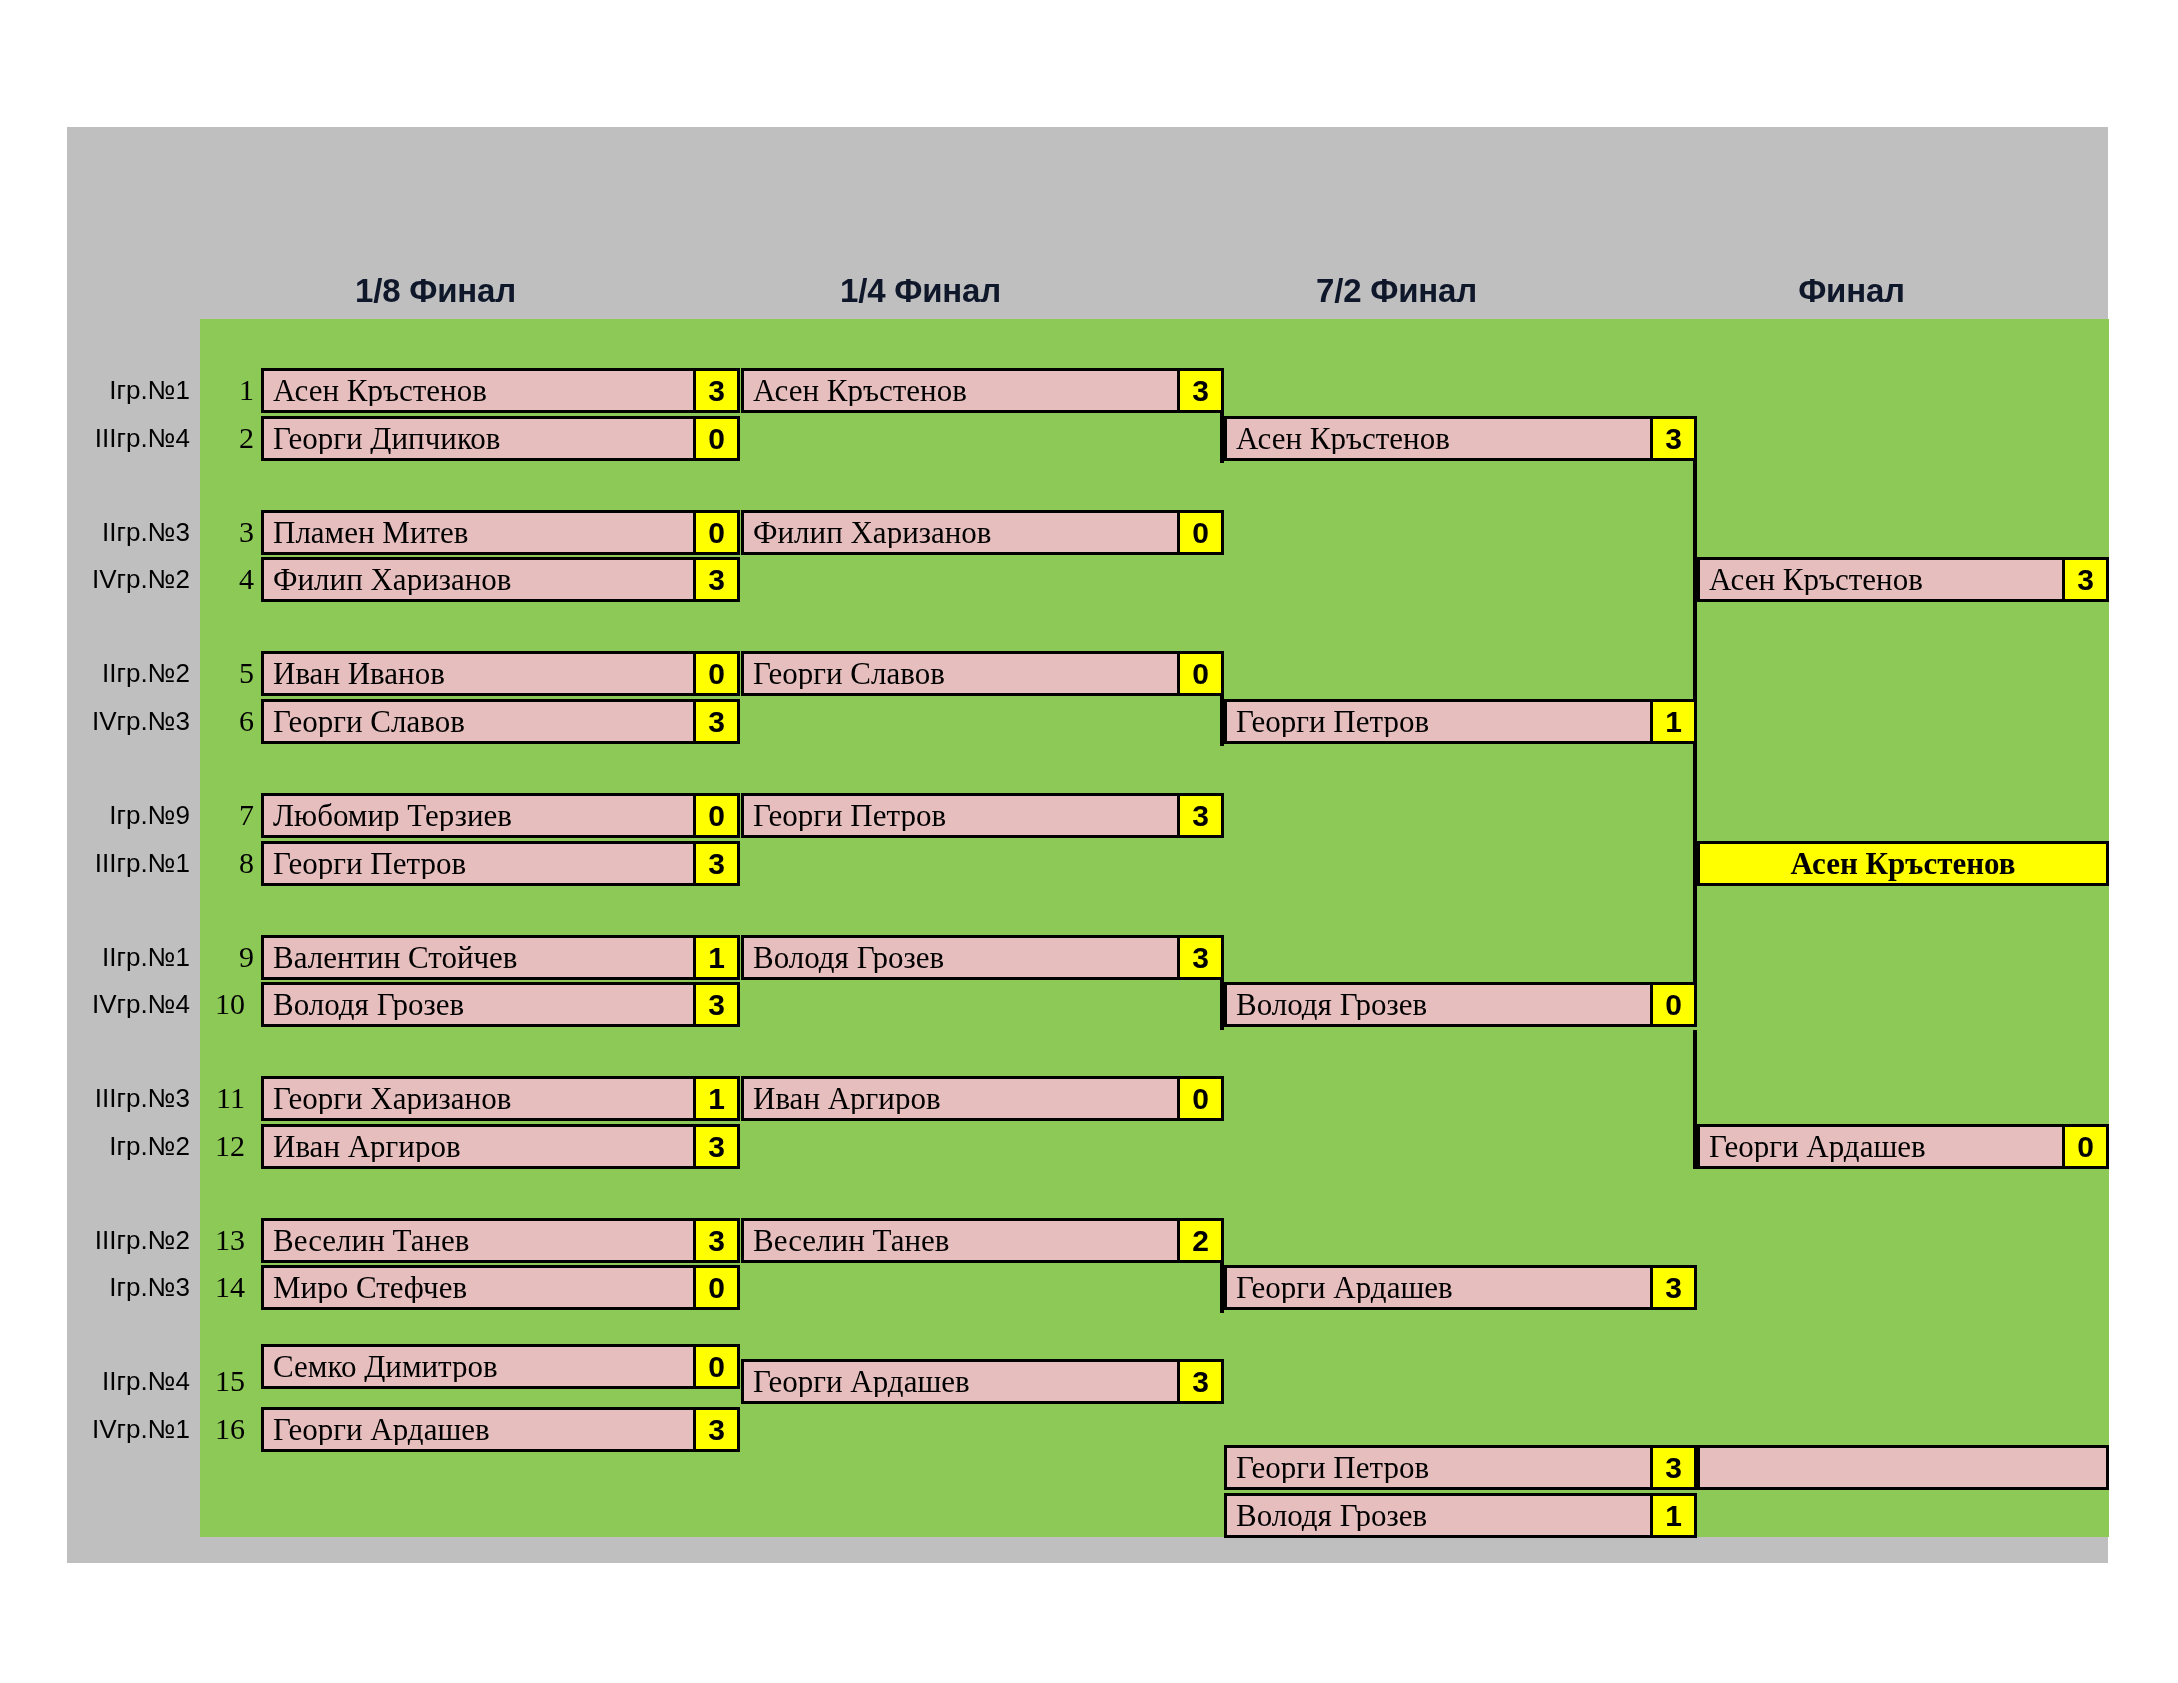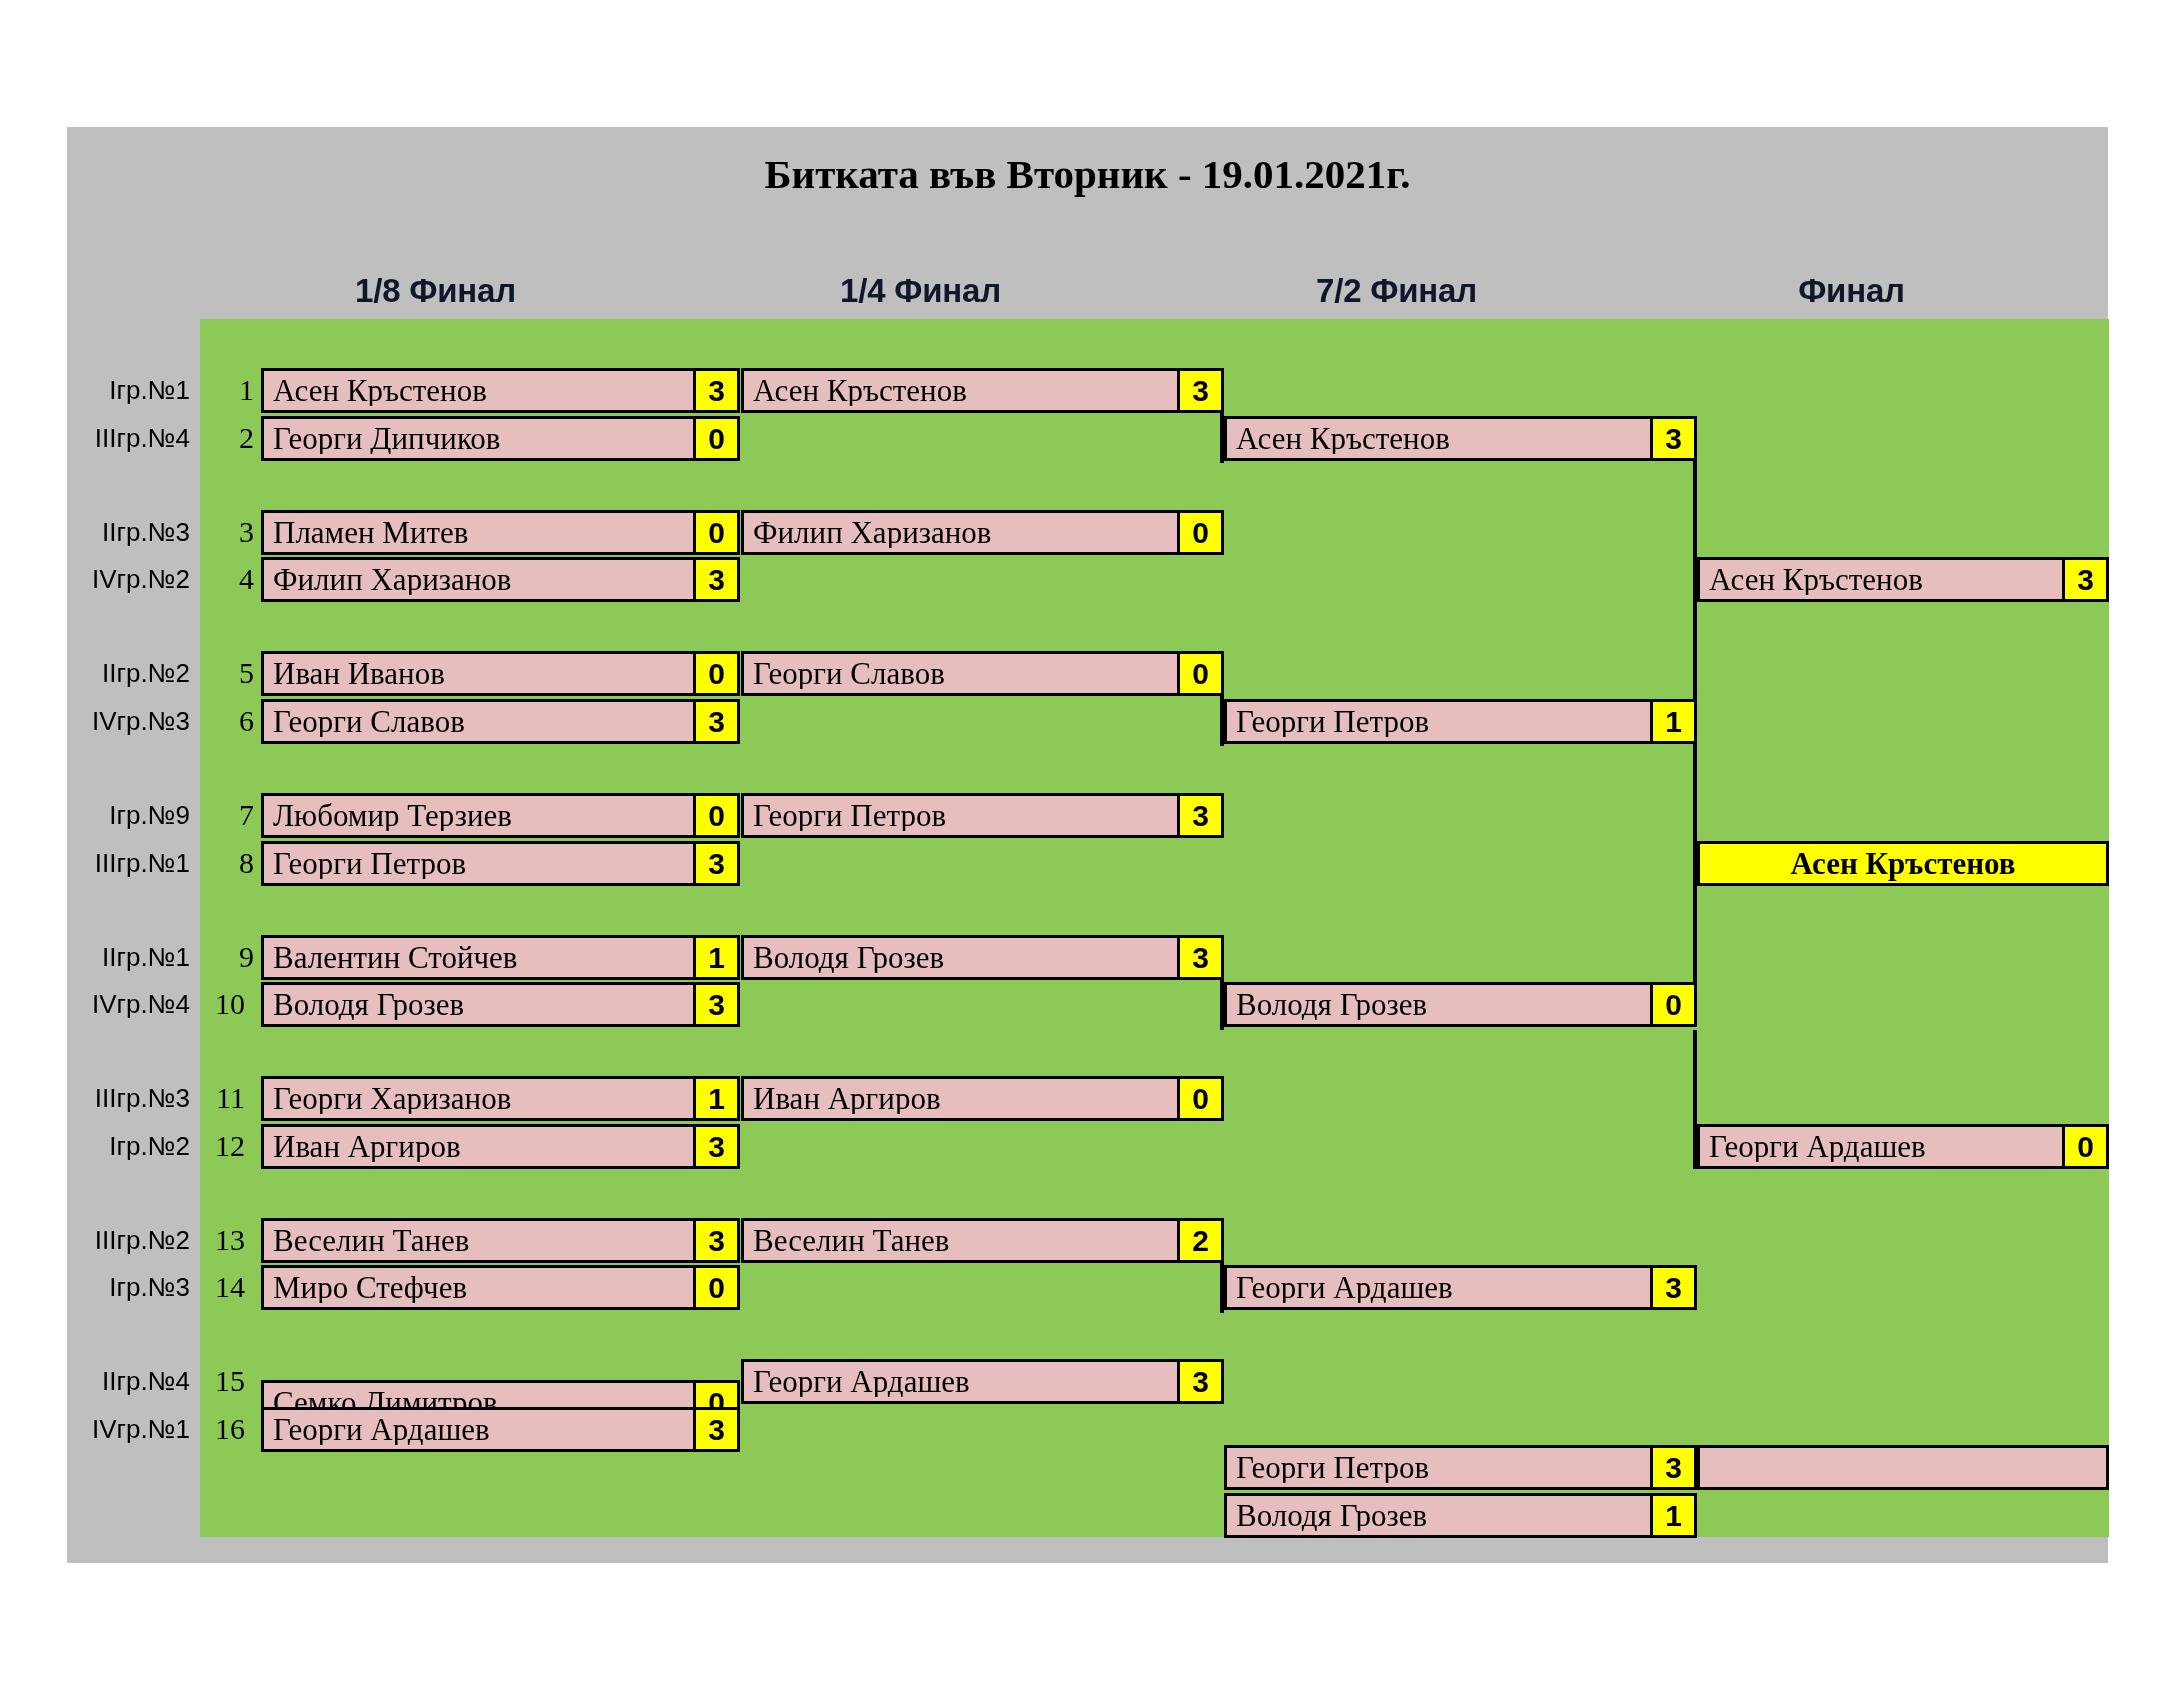--- a/index.html
+++ b/index.html
@@ -29,21 +29,20 @@
   .conn{position:absolute;background:#000;}
   .plain{position:absolute;height:45px;box-sizing:border-box;border:3px solid #000;background:#E6BEBE;}
 </style>
 </head>
 <body>
 
 <div id="page">
 
   <div id="frame"></div>
 
-  <div id="title">Битката във Вторник - 19.01.2021г.</div>
 
   <div class="round-head" style="left:267px;width:337px;">1/8 Финал</div>
   <div class="round-head" style="left:752px;width:337px;">1/4 Финал</div>
   <div class="round-head" style="left:1228px;width:337px;">7/2 Финал</div>
   <div class="round-head" style="left:1683px;width:337px;">Финал</div>
 
   <div id="green"></div>
 
   <div class="glabel" style="left:61px;top:368px;">Iгр.№1</div>
   <div class="glabel" style="left:61px;top:416px;">IIIгр.№4</div>
@@ -135,21 +134,21 @@
     <span class="sc">3</span>
   </div>
   <div class="slot" style="left:261px;top:1218px;width:479px;">
     <span class="nm">Веселин Танев</span>
     <span class="sc">3</span>
   </div>
   <div class="slot" style="left:261px;top:1265px;width:479px;">
     <span class="nm">Миро Стефчев</span>
     <span class="sc">0</span>
   </div>
-  <div class="slot" style="left:261px;top:1344px;width:479px;margin-top:36px;">
+  <div class="slot" style="left:261px;top:1344px;width:479px;">
     <span class="nm">Семко Димитров</span>
     <span class="sc">0</span>
   </div>
   <div class="slot" style="left:261px;top:1407px;width:479px;">
     <span class="nm">Георги Ардашев</span>
     <span class="sc">3</span>
   </div>
 
   <div class="slot" style="left:741px;top:368px;width:483px;">
     <span class="nm">Асен Кръстенов</span>

